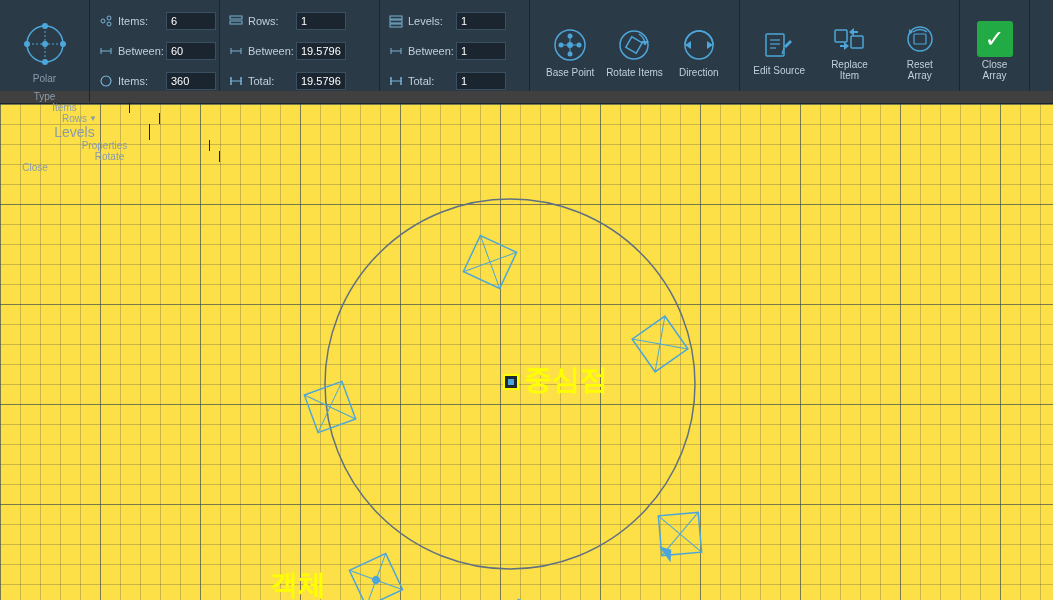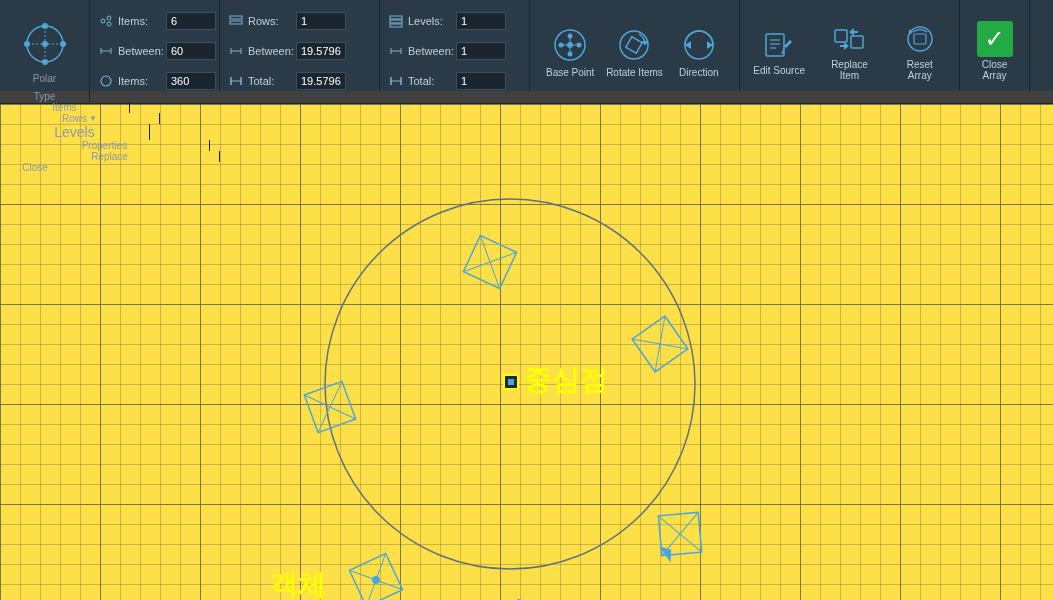--- a/index.html
+++ b/index.html
@@ -444,21 +444,21 @@
 
 <div style="position:absolute; top:91px; left:0; width:1053px; height:13px; background:#404040; display:flex; border-bottom:1px solid #1a2530; z-index:10;flex-direction:column;">
   <div style="width:90px; text-align:center; font-size:10px; color:#8a9bac; border-right:1px solid #1a2530;">Type</div>
   <div style="width:130px; text-align:center; font-size:10px; color:#8a9bac; border-right:1px solid #1a2530;">Items</div>
   <div style="width:160px; text-align:center; font-size:10px; color:#8a9bac; border-right:1px solid #1a2530; display:flex; align-items:center; justify-content:center; gap:2px;">
     <span>Rows</span>
     <span style="font-size:8px;">▼</span>
   </div>
   <div style="width:150px; text-align:center; font-size:14px; color:#8a9bac; border-right:1px solid #1a2530;">Levels</div>
   <div style="width:210px; text-align:center; font-size:10px; color:#8a9bac; border-right:1px solid #1a2530;">Properties</div>
-  <div style="width:220px; text-align:center; font-size:10px; color:#8a9bac; border-right:1px solid #1a2530;">Replace</div>
+  <div style="width:220px; text-align:center; font-size:10px; color:#8a9bac; border-right:1px solid #1a2530;">Rotate</div>
   <div style="width:70px; text-align:center; font-size:10px; color:#8a9bac;">Close</div>
 </div>
 
 <div id="canvas-area">
   <svg class="grid-canvas" width="1053" height="496">
 
     <defs>
       <pattern id="smallGrid" width="20" height="20" patternUnits="userSpaceOnUse">
         <path d="M 20 0 L 0 0 0 20" fill="none" stroke="#263545" stroke-width="0.5"></path>
       </pattern>

